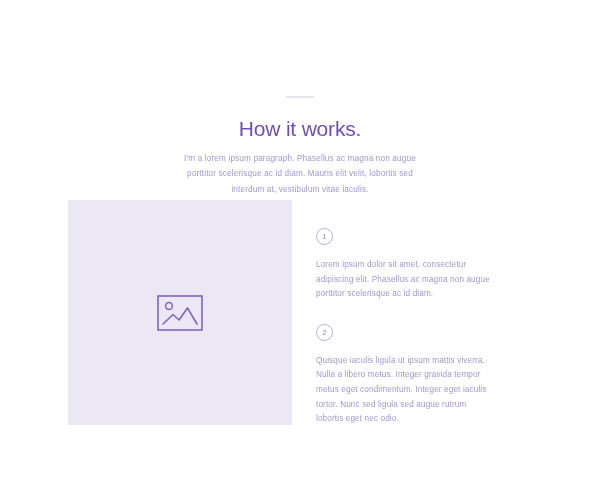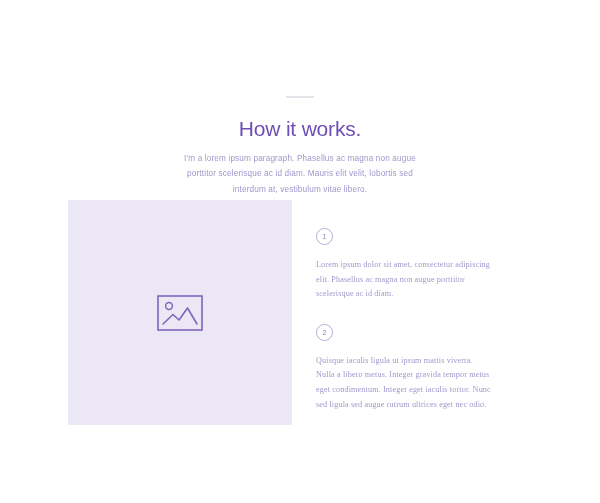--- a/index.html
+++ b/index.html
@@ -91,30 +91,29 @@
     font-size: 7px;
     color: #8d7cc0;
     box-sizing: border-box;
   }
   .step-text {
     margin-top: 13px;
     font-size: 8.2px;
     line-height: 1.78;
     color: #a296cb;
     letter-spacing: 0.12px;
-    font-family: Liberation Serif, serif;
   }
 </style>
 </head>
 <body>
 
 <div class="section-head">
   <div class="top-divider"></div>
   <h1 class="section-title">How it works.</h1>
-  <p class="section-intro">I'm a lorem ipsum paragraph. Phasellus ac magna non augue porttitor scelerisque ac id diam. Mauris elit velit, lobortis sed interdum at, vestibulum vitae libero.</p>
+  <p class="section-intro">I'm a lorem ipsum paragraph. Phasellus ac magna non augue porttitor scelerisque ac id diam. Mauris elit velit, lobortis sed interdum at, vestibulum vitae iaculis.</p>
 </div>
 
 <div class="content-row">
 
   <div class="media-panel">
     <span class="media-icon">
       <svg width="46" height="36" viewBox="0 0 46 36" fill="none" xmlns="http://www.w3.org/2000/svg">
         <rect x="1" y="1" width="44" height="34" stroke="#7f66bd" stroke-width="1.6" fill="none"></rect>
         <circle cx="12" cy="11" r="3.4" stroke="#7f66bd" stroke-width="1.5" fill="none"></circle>
         <path d="M6 29 L16 19.5 L22 25 L30.5 13 L40 29" stroke="#7f66bd" stroke-width="1.6" fill="none" stroke-linejoin="round" stroke-linecap="round"></path>
@@ -128,17 +127,17 @@
       <div class="step-badge">
         <span>1</span>
       </div>
       <div class="step-text">Lorem ipsum dolor sit amet, consectetur adipiscing elit. Phasellus ac magna non augue porttitor scelerisque ac id diam.</div>
     </div>
 
     <div class="step">
       <div class="step-badge">
         <span>2</span>
       </div>
-      <div class="step-text">Quisque iaculis ligula ut ipsum mattis viverra. Nulla a libero metus. Integer gravida tempor metus eget condimentum. Integer eget iaculis tortor. Nunc sed ligula sed augue rutrum ultrices eget nec odio.</div>
+      <div class="step-text">Quisque iaculis ligula ut ipsum mattis viverra. Nulla a libero metus. Integer gravida tempor metus eget condimentum. Integer eget iaculis tortor. Nunc sed ligula sed augue rutrum lobortis eget nec odio.</div>
     </div>
 
   </div>
 </div>
 
 </body></html>

